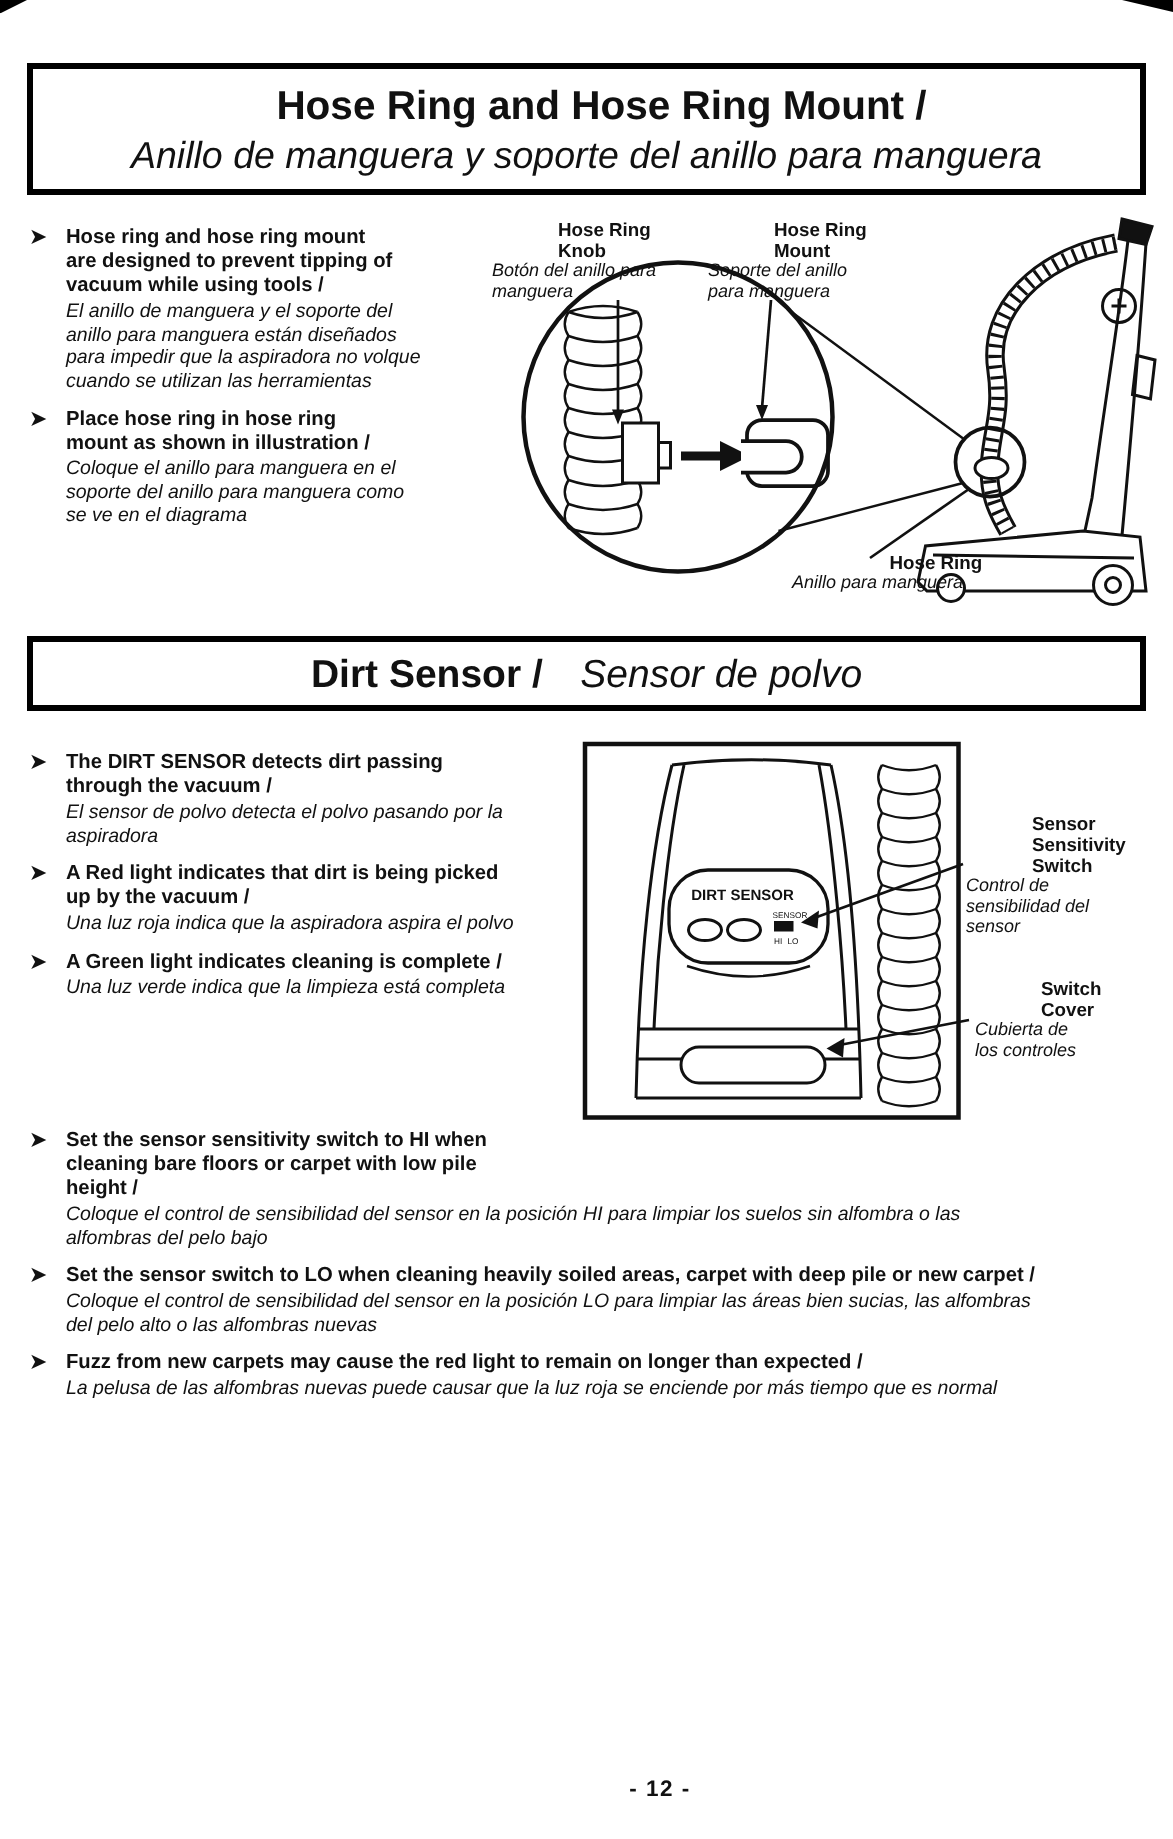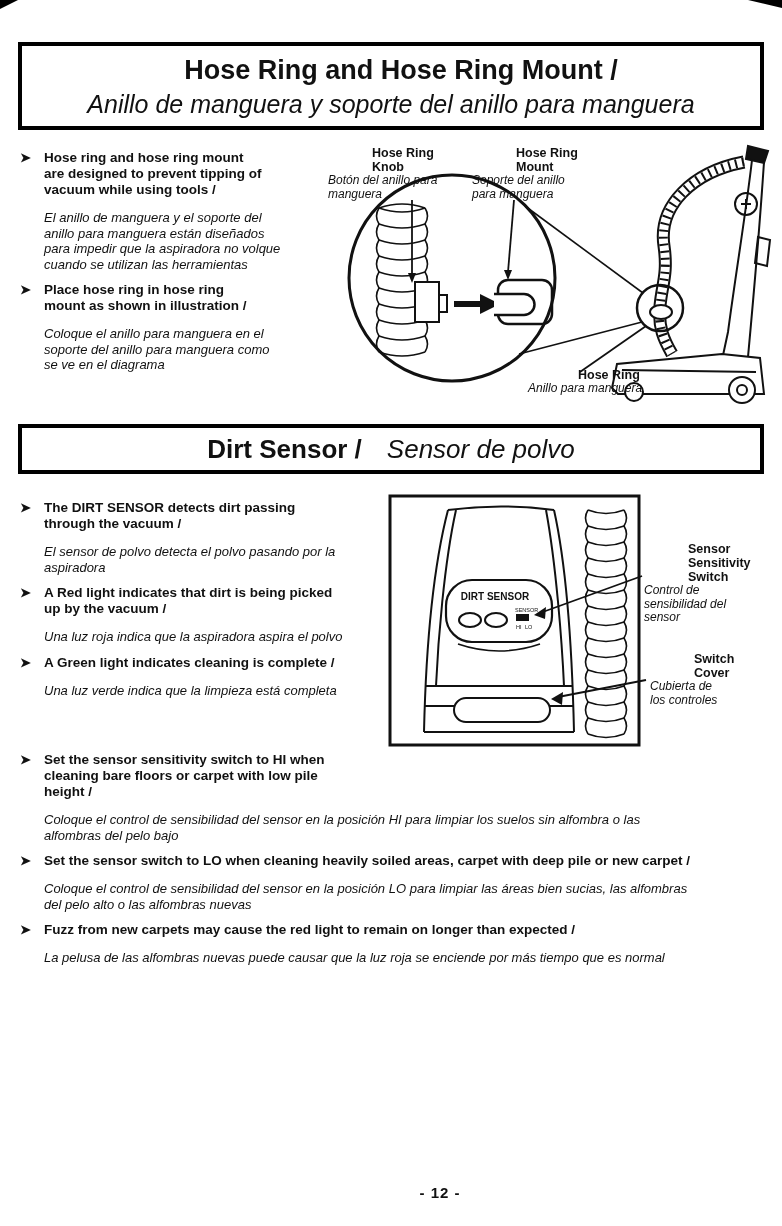--- a/index.html
+++ b/index.html
@@ -22,21 +22,21 @@
   .t-inline-es { font-style:italic; font-size:26px; }
 
   .bullets { position:absolute; }
   .bullets.sec1 { left:20px; top:150px; width:304px; }
   .bullets.sec2 { left:20px; top:500px; width:382px; }
   .bullets.sec3 { left:20px; top:752px; width:748px; }
   .bullet { display:flex; margin-bottom:10px; }
   .arrow { flex:0 0 24px; width:24px; font-weight:bold; font-size:13px; line-height:16px; color:#111; }
   .btext { flex:1 1 auto; }
   .b-en { font-weight:bold; font-size:13.5px; line-height:16px; }
-  .b-es { font-style:italic; font-size:13px; line-height:15.5px; margin-top:12px; }
+  .b-es { font-style:italic; font-size:13px; line-height:15.5px; margin-top:1px; }
   .sec1 .b-en { max-width:222px; }
   .sec1 .b-es { max-width:242px; }
   .sec2 .b-en { max-width:292px; }
   .sec2 .b-es { max-width:300px; }
   .sec3 .b-en.w-hi { max-width:300px; }
   .sec3 .b-es { max-width:648px; }
 
   .fig1 { position:absolute; left:312px; top:142px; width:466px; height:268px; }
   .fig2 { position:absolute; left:388px; top:494px; width:392px; height:258px; }
   .fig1 svg, .fig2 svg { position:absolute; left:0; top:0; }
@@ -156,21 +156,21 @@
     </svg>
     <div class="fig-label knob-label">
       <div class="fl-en">Hose Ring Knob</div>
       <div class="fl-es">Botón del anillo para manguera</div>
     </div>
     <div class="fig-label mount-label">
       <div class="fl-en">Hose Ring Mount</div>
       <div class="fl-es">Soporte del anillo para manguera</div>
     </div>
     <div class="fig-label ring-label">
-      <div class="fl-en" style="margin-left:6px">Hose Ring</div>
+      <div class="fl-en" style="margin-left:21px">Hose Ring</div>
       <div class="fl-es">Anillo para manguera</div>
     </div>
   </div>
 
   <div class="title-box second">
     <span class="t-inline-en">Dirt Sensor /</span><span class="t-inline-es">Sensor de polvo</span>
   </div>
 
   <div class="bullets sec2">
     <div class="bullet">

